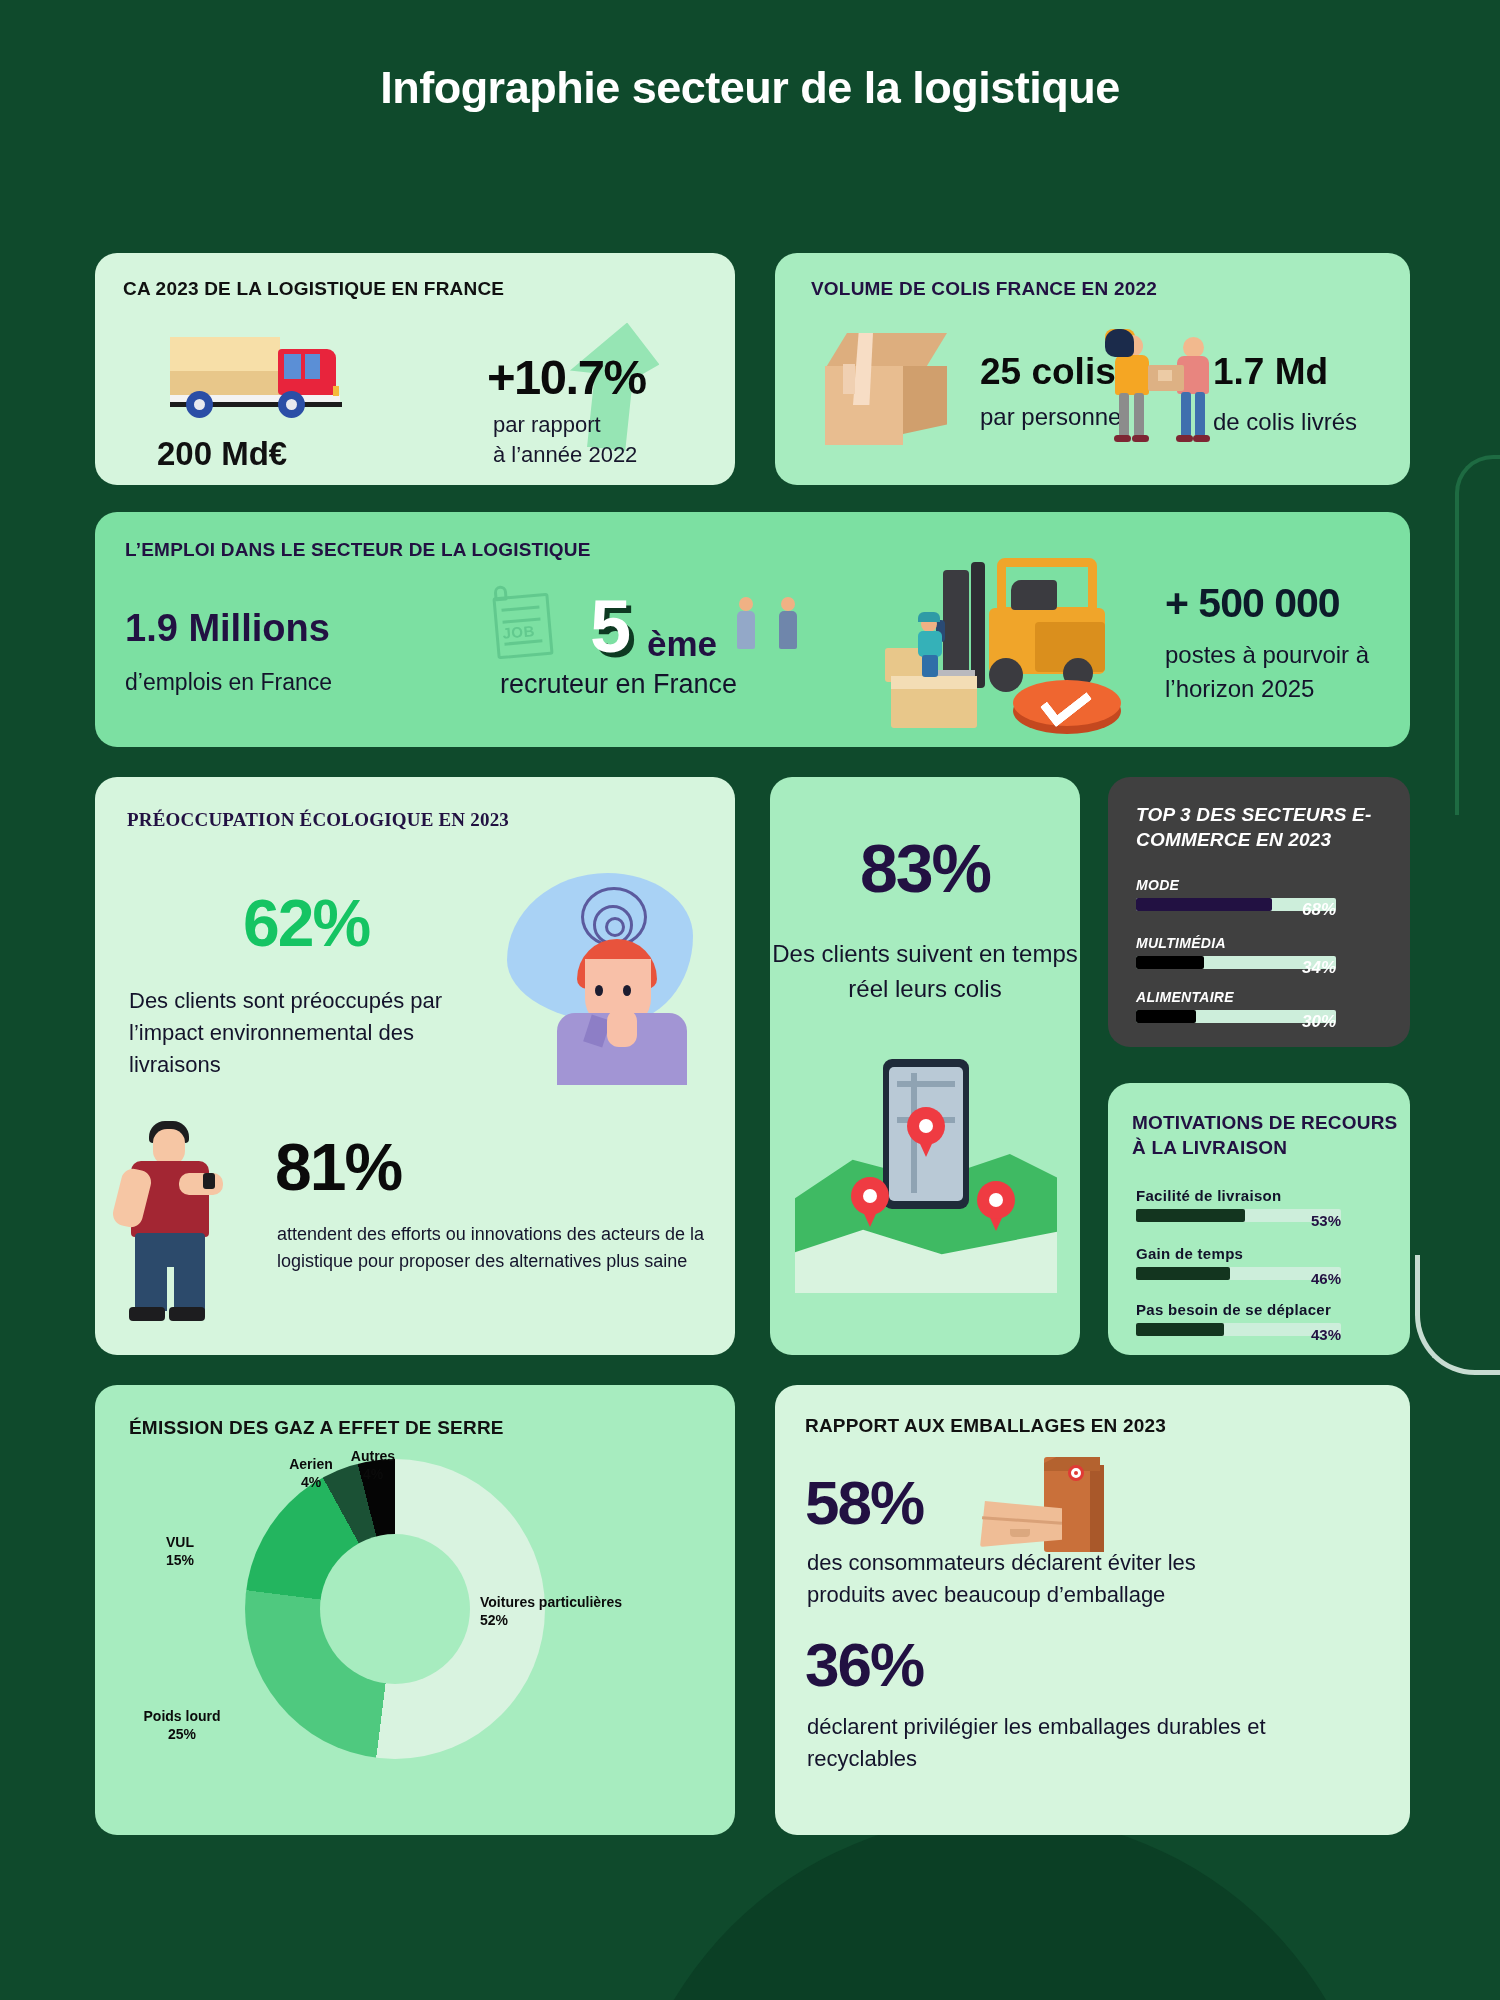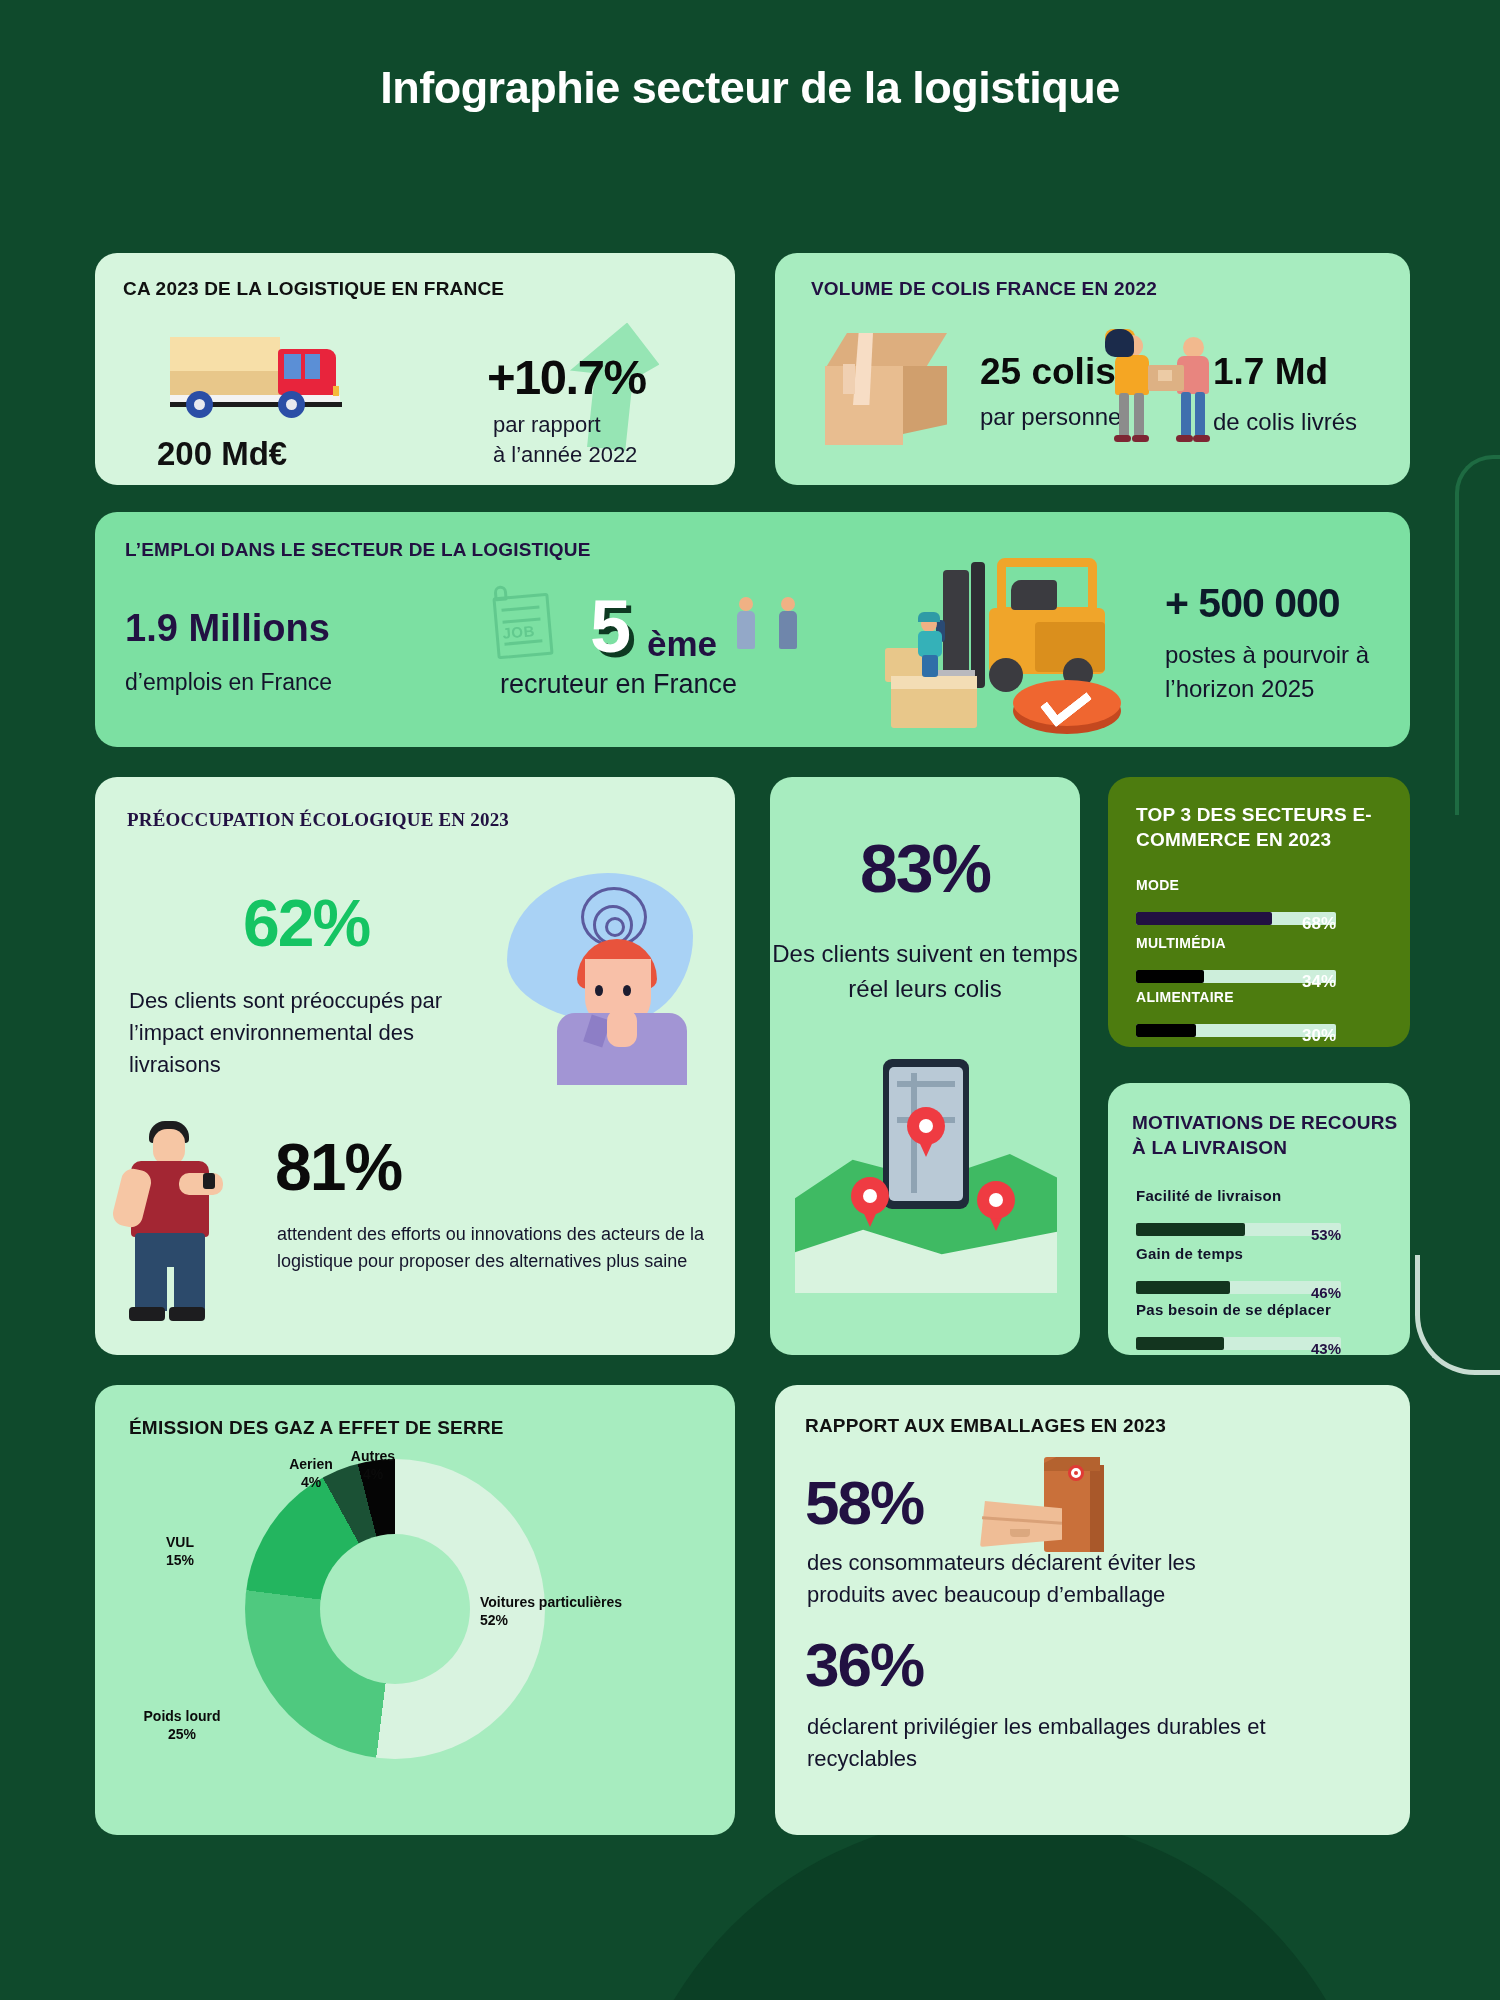--- a/index.html
+++ b/index.html
@@ -52,21 +52,21 @@
     font-weight: bold;
     line-height: 1.25;
     letter-spacing: -0.5px;
   }
 
   
   .card { position: absolute; border-radius: 22px; }
   .c-light  { background: #d6f5dd; }
   .c-mid    { background: #a7ecbf; }
   .c-strong { background: #7ce0a2; }
-  .c-accent { background: #4d7c0f; }
+  .c-accent { background: #404040; font-style: italic; }
 
   .card-title {
     font-size: 19px; font-weight: bold;
     color: #221142; letter-spacing: .2px;
     text-transform: uppercase;
   }
   .card-title.dark  { color: #111111; }
   .card-title.white { color: #ffffff; }
 
   
@@ -234,21 +234,21 @@
   .pin .bulb { position:absolute; left: 0; top: 0; width: 38px; height: 38px; border-radius: 50%; background:#ef3b42; }
   .pin .dot  { position:absolute; left: 12px; top: 12px; width: 14px; height: 14px; border-radius: 50%; background:#ffffff; }
   .pin .tip  { position:absolute; left: 9px; top: 28px; width: 20px; height: 22px; background:#ef3b42; clip-path: polygon(0 0, 100% 0, 50% 100%); }
   .p1 { left: 112px; top: 48px; } .p2 { left: 56px; top: 118px; } .p3 { left: 182px; top: 122px; }
 
   
   #card-top3 { left: 1108px; top: 777px; width: 302px; height: 270px; }
   #card-top3 .card-title { position: absolute; left: 28px; top: 26px; line-height: 1.3; }
   .bar-row { position: absolute; left: 28px; width: 250px; }
   .bar-label { font-size: 14px; font-weight: bold; letter-spacing: .3px; }
-  .bar-track { position: relative; margin-top: 19px; height: 13px; border-radius: 2px; }
+  .bar-track { position: relative; margin-top: 5px; height: 13px; border-radius: 2px; }
   .bar-fill  { position: absolute; left: 0; top: 0; height: 13px; border-radius: 2px; }
   .bar-val   { position: absolute; right: 0; font-size: 17px; font-weight: bold; }
   
   #card-top3 .bar-label { color: #ffffff; text-transform: uppercase; }
   #card-top3 .bar-track { width: 200px; background: #cdeedb; }
   #card-top3 .bar-val   { top: 2px; color: #ffffff; }
   #t3r0 { top: 100px; } #t3r1 { top: 158px; } #t3r2 { top: 212px; }
 
   
   #card-motiv { left: 1108px; top: 1083px; width: 302px; height: 272px; }

